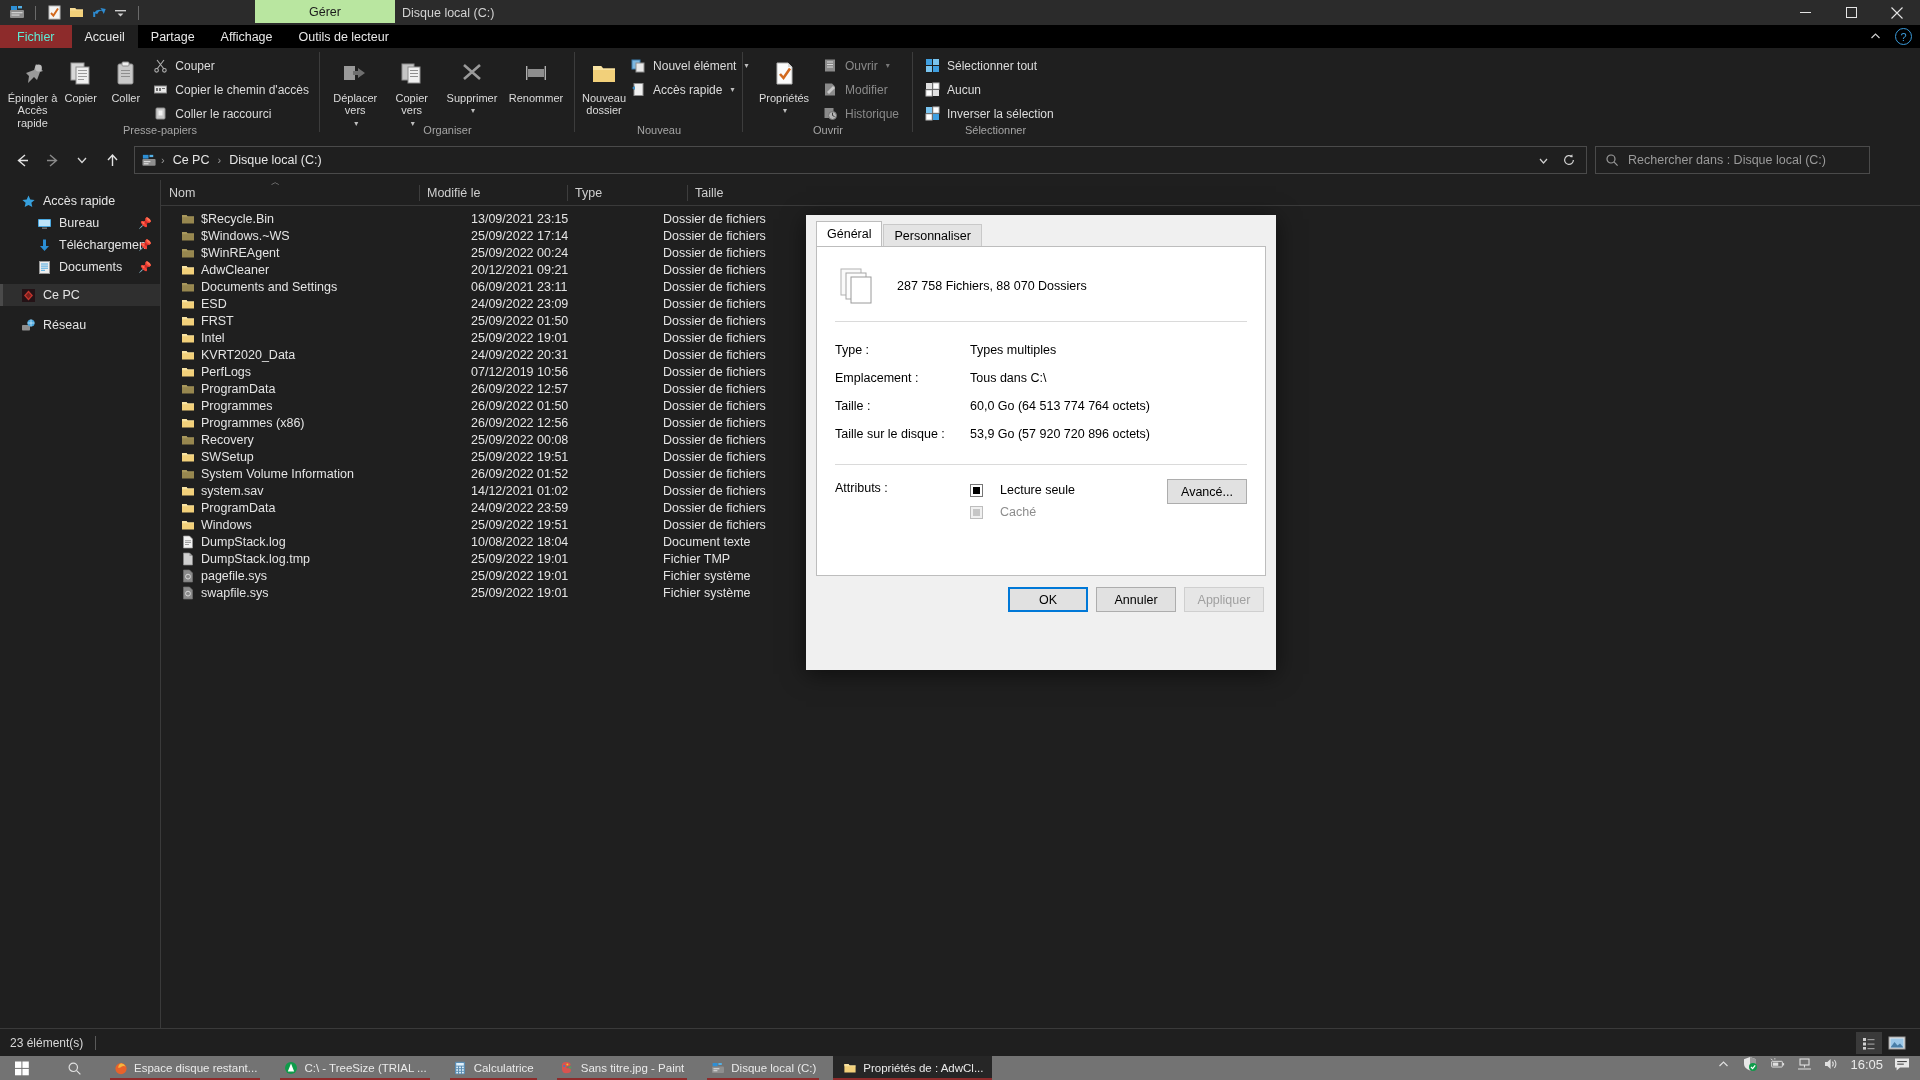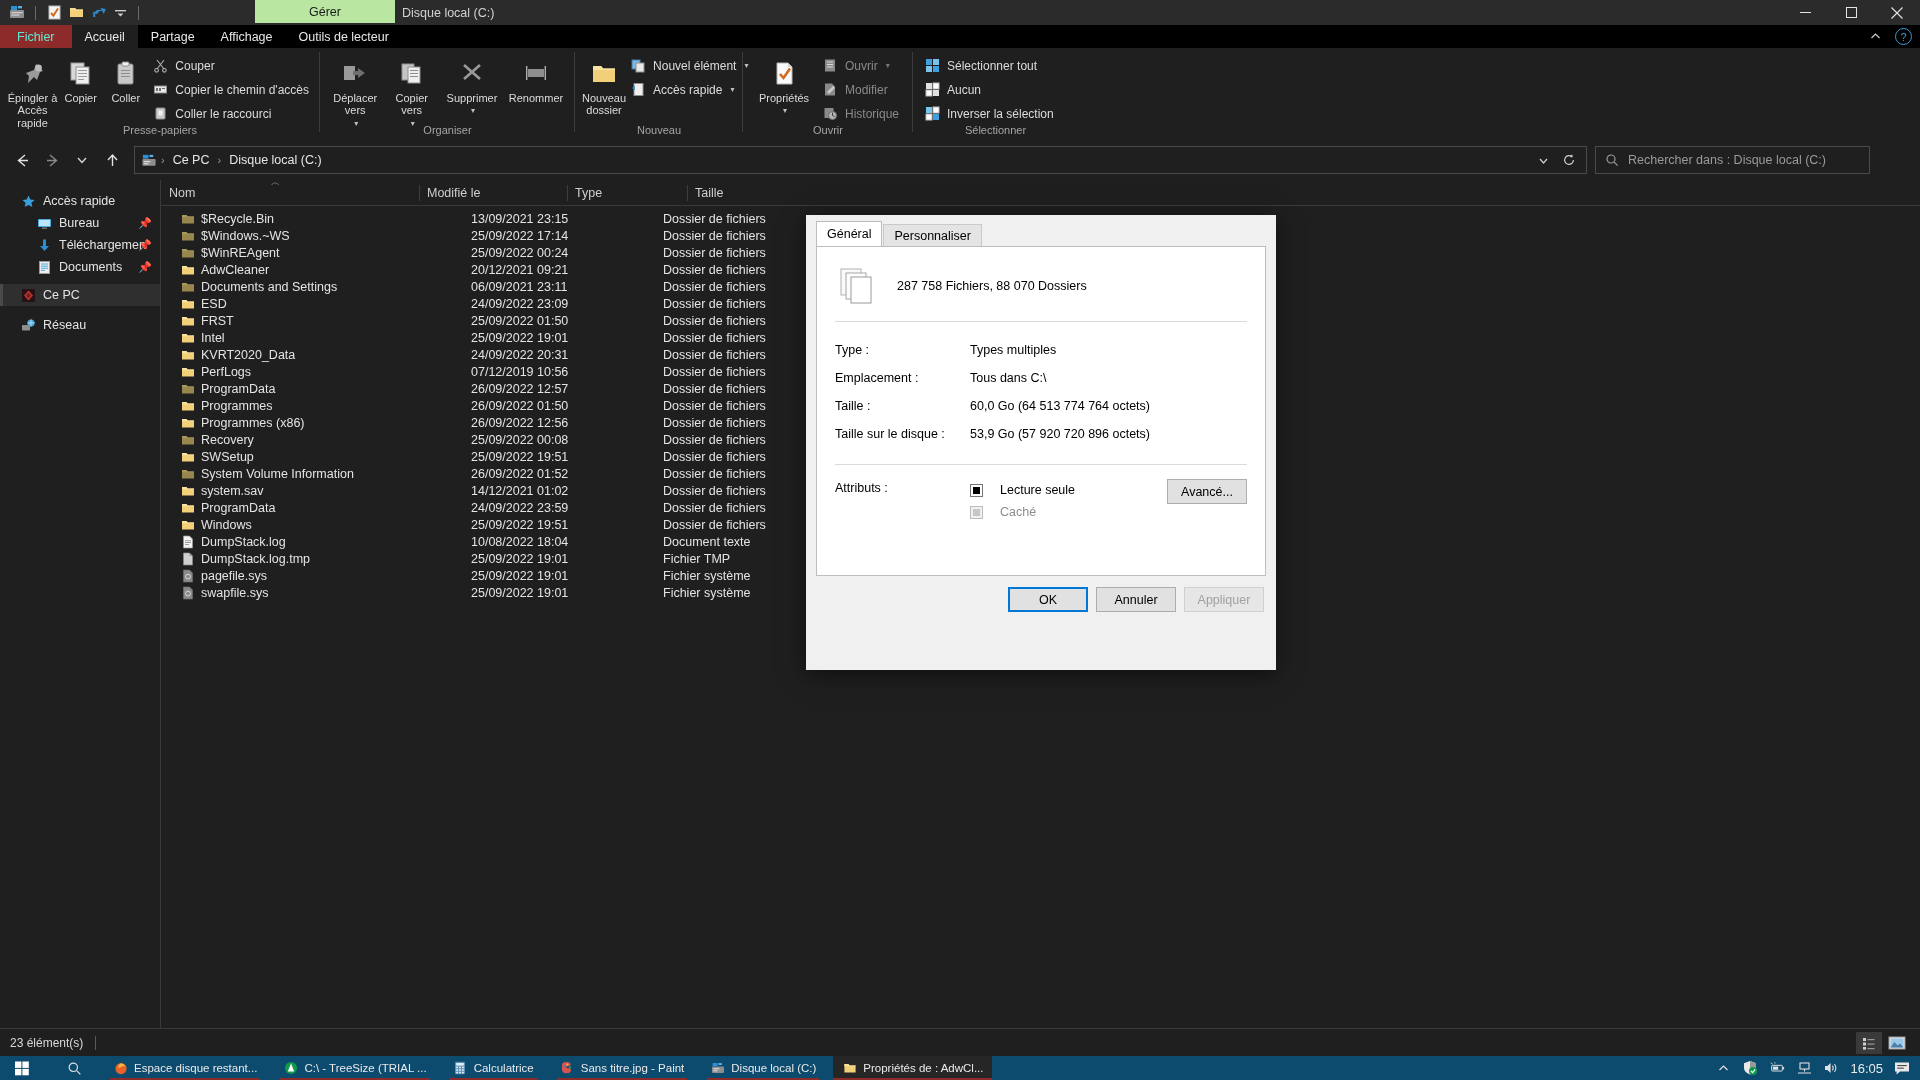--- a/index.html
+++ b/index.html
@@ -145,21 +145,21 @@
     display: flex; align-items: center; padding: 6px 10px; font-size: 12px; color: #d8d8d8;
   }
   .status-sep { width: 1px; height: 14px; background: #5a5a5a; margin: 0 12px; }
   .viewbtns { margin-left: auto; display: flex; gap: 2px; align-items: center; }
   .viewbtn { width: 26px; height: 22px; display: flex; align-items: center; justify-content: center; }
   .viewbtn.active { background: #3a3a3a; }
 
   
   .taskbar {
     position: absolute; left: 0; top: 1056px; width: 1920px; height: 24px;
-    background: #0c4a6e; display: flex; align-items: center; gap: 8px;
+    background: #737373; display: flex; align-items: flex-start; gap: 8px;
   }
   .tb-start { width: 44px; height: 24px; display: flex; align-items: center; justify-content: center; }
   .tb-search { width: 44px; height: 24px; display: flex; align-items: center; justify-content: center; color: #e0e0e0; }
   .tb-item {
     height: 24px; display: flex; align-items: center; gap: 6px; padding: 0 9px;
     font-size: 11.5px; color: #eaeaea; white-space: nowrap; position: relative;
   }
   .tb-item.active { background: #262626; }
   .tb-item.active::after { content: ""; position: absolute; left: 0; bottom: 0; width: 100%; height: 2px; background: #8d2b2b; }
   .tb-item.open::after { content: ""; position: absolute; left: 6px; bottom: 0; width: calc(100% - 12px); height: 2px; background: #8d2b2b; }

